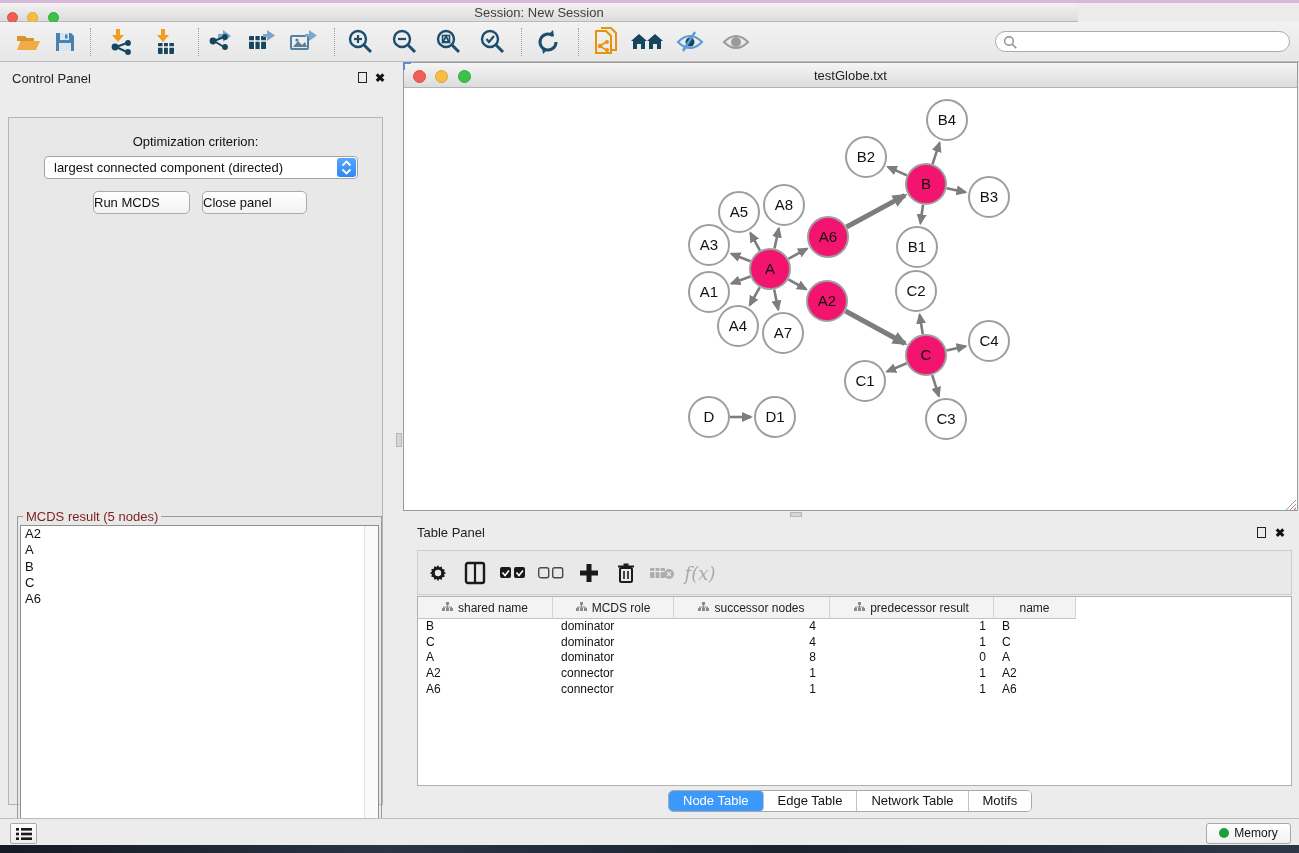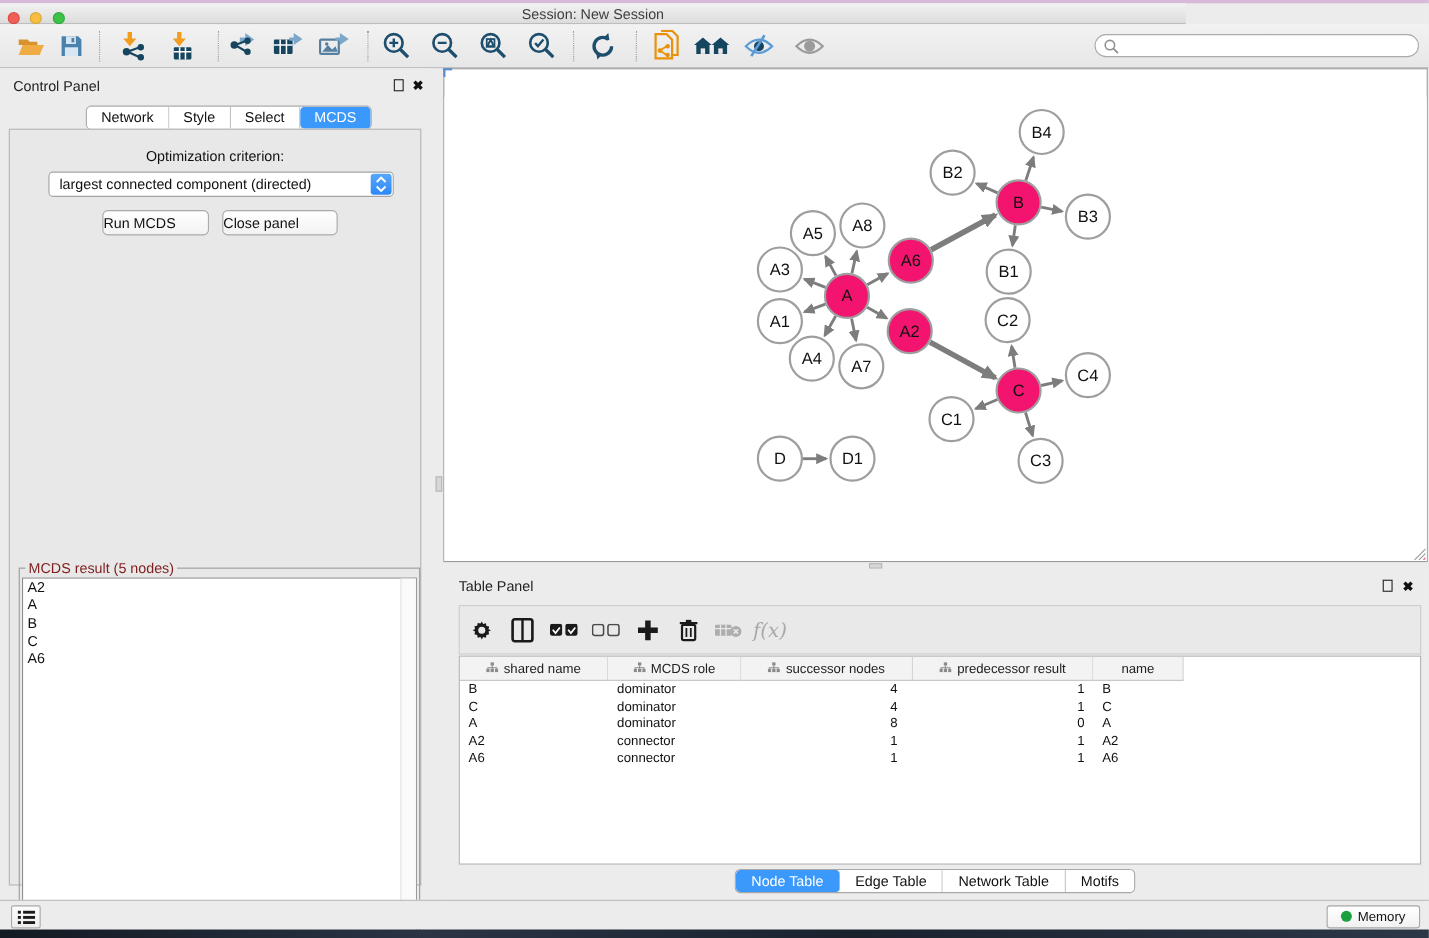--- a/index.html
+++ b/index.html
@@ -288,26 +288,20 @@
           <line x1="9.3" y1="9.3" x2="13.3" y2="13.3" stroke="#8e8e8e" stroke-width="1.6"></line>
         </svg>
       <input type="text" placeholder="" style="">
     </div>
   </div>
 
   <div class="cpanel">
     <span class="cpanel-title">Control Panel</span>
     <span class="win-float" style="left:358px; top:10px;"></span>
     <span class="win-close" style="left:375px; top:10px;">✖</span>
-    <div class="cp-tabs" id="cp-tabs">
-        <div class="cp-tab">Network</div>
-        <div class="cp-tab">Style</div>
-        <div class="cp-tab">Select</div>
-        <div class="cp-tab sel">MCDS</div>
-      </div>
     <div class="cp-content">
       <div class="opt-label">Optimization criterion:</div>
       <div class="criterion">
         <span>largest connected component (directed)</span>
         <span class="stepper">
           <svg width="13" height="15" viewBox="0 0 13 15">
               <path d="M2.5 5.5L6.5 1.5l4 4" fill="none" stroke="#fff" stroke-width="1.8"></path>
               <path d="M2.5 9.5l4 4 4-4" fill="none" stroke="#fff" stroke-width="1.8"></path>
             </svg>
         </span>
@@ -322,20 +316,28 @@
             <div class="result-item">A</div>
             <div class="result-item">B</div>
             <div class="result-item">C</div>
             <div class="result-item">A6</div>
           </div>
       </div>
     </div>
   </div>
 
   <div class="netwin">
+    <div class="net-titlebar">
+      <span class="net-lights">
+        <span class="light l-red"></span>
+        <span class="light l-yel"></span>
+        <span class="light l-grn"></span>
+      </span>
+      <span class="net-title">testGlobe.txt</span>
+    </div>
     <div class="net-canvas">
       <svg id="graph" width="893" height="422">
           <defs>
             <marker id="arr" markerUnits="userSpaceOnUse" markerWidth="11" markerHeight="10" refX="9" refY="5" orient="auto">
               <path d="M0,0 L11,5 L0,10 z" fill="#7d7d7d"></path>
             </marker>
             <marker id="arrBig" markerUnits="userSpaceOnUse" markerWidth="15" markerHeight="13" refX="12" refY="6.5" orient="auto">
               <path d="M0,0 L15,6.5 L0,13 z" fill="#7d7d7d"></path>
             </marker>
           </defs>

